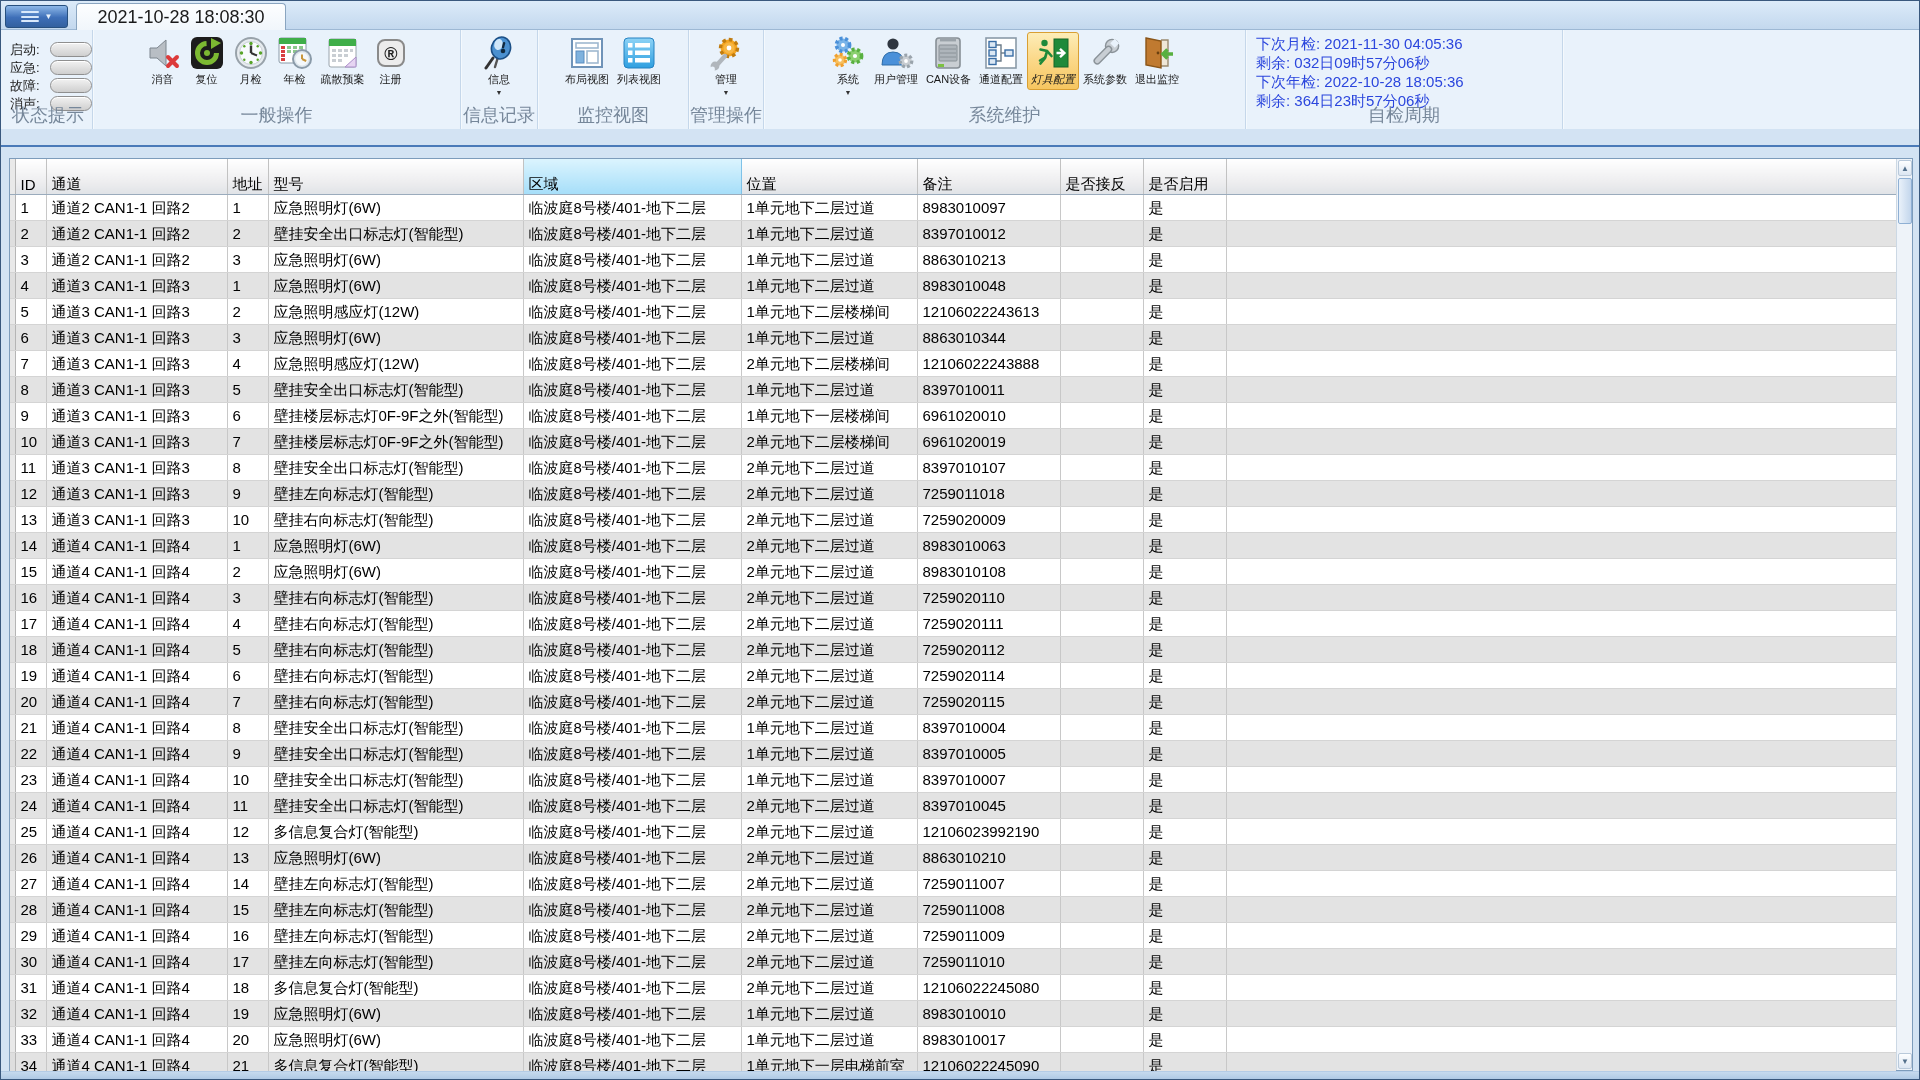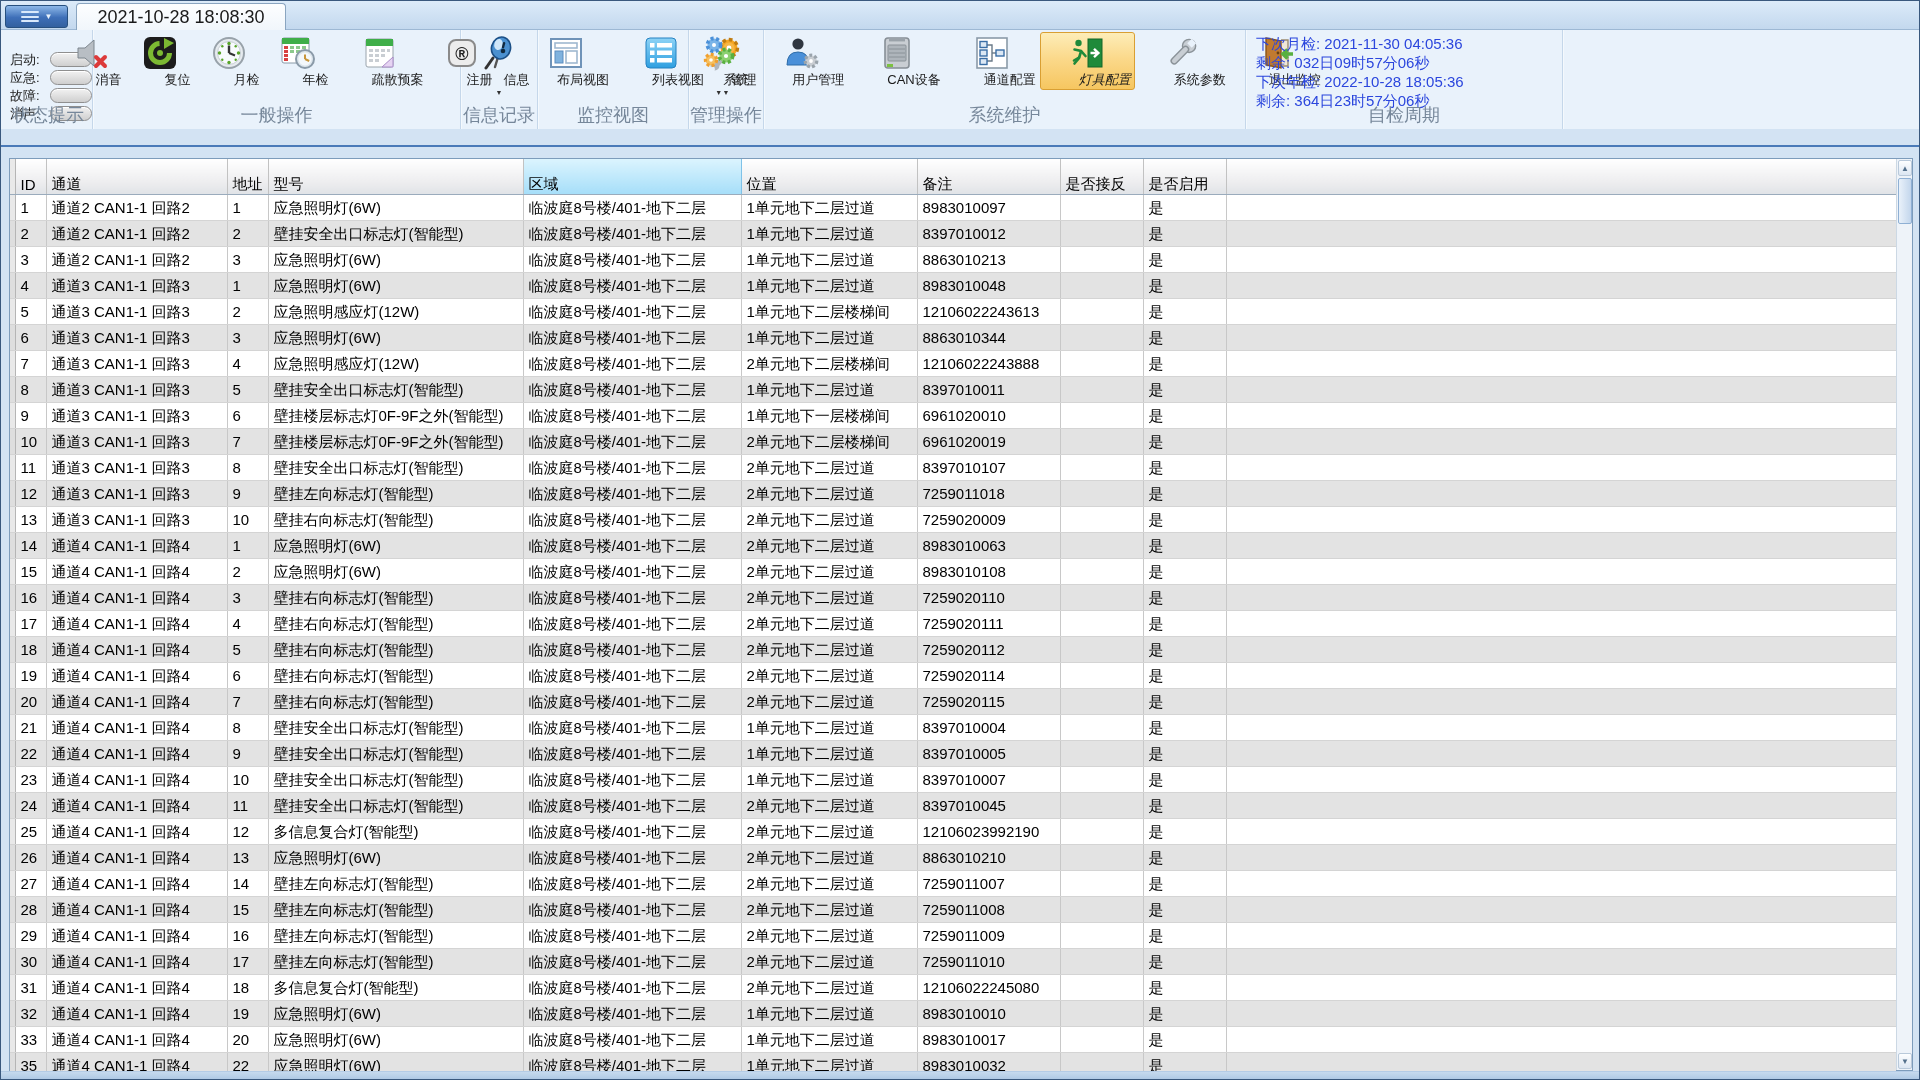--- a/index.html
+++ b/index.html
@@ -23,27 +23,27 @@
 
   
   #ribbon { position:absolute; left:0; top:29px; width:100%; height:99px; background:#e9f2fb; }
   .rgroup { position:absolute; top:0; height:99px; border-right:1px solid #c5d7ea; box-shadow:1px 0 0 #f4f9fd; }
   .glabel { position:absolute; bottom:2px; left:0; width:100%; text-align:center;
     font-size:18px; color:#76879a; white-space:nowrap; }
   .gbody { display:flex; justify-content:center; align-items:flex-start; padding-top:2px; }
   .rbtn { display:flex; flex-direction:column; align-items:center; padding:2px 3px 1px 3px;
     border:1px solid transparent; border-radius:3px; cursor:default; }
   .rbtn .ric { width:36px; height:36px; display:block; }
-  .rbtn .rlbl { font-size:13px; color:#1a1a1a; line-height:17px; white-space:nowrap;margin-left:35px; }
+  .rbtn .rlbl { font-size:11px; color:#1a1a1a; line-height:17px; white-space:nowrap; }
   .rbtn .dd { font-size:7px; color:#333; line-height:9px; }
   .rbtn.hl { background:linear-gradient(#fdedb8,#fbd98b 45%,#f6c660); border:1px solid #dba césar;font-style:italic;}
   .rbtn.hl { border:1px solid #d99f33; }
 
   
-  #g-status .gbody { flex-direction:column; align-items:flex-start; padding:22px 0 0 6px; gap:3px; }
+  #g-status .gbody { flex-direction:column; align-items:flex-start; padding:12px 0 0 6px; gap:3px; }
   .strow { display:flex; align-items:center; gap:4px; height:15px; }
   .strow .slbl { font-size:13px; color:#222; width:36px; }
   .spill { width:42px; height:15px; border-radius:8px; border:1px solid #8f8f8f;
     background:linear-gradient(#f2f2f2,#cfcfcf); box-shadow:inset 0 1px 0 #ffffff; }
 
   
   #g-selfcheck .gbody { flex-direction:column; align-items:flex-start; padding:4px 0 0 10px; gap:0; }
   .bluline { font-size:15px; line-height:19px; color:#2b46dd; white-space:nowrap; }
 
   
@@ -882,20 +882,33 @@
           <td>应急照明灯(6W)</td>
           <td>临波庭8号楼/401-地下二层</td>
           <td>1单元地下二层过道</td>
           <td>8983010017</td>
           <td></td>
           <td>是</td>
           <td class="fill"></td>
         </tr>
           <tr>
           <td class="gut"></td>
+          <td>34</td>
+          <td>通道4  CAN1-1 回路4</td>
+          <td>21</td>
+          <td>多信息复合灯(智能型)</td>
+          <td>临波庭8号楼/401-地下二层</td>
+          <td>1单元地下一层电梯前室</td>
+          <td>12106022245090</td>
+          <td></td>
+          <td>是</td>
+          <td class="fill"></td>
+        </tr>
+          <tr>
+          <td class="gut"></td>
           <td>35</td>
           <td>通道4  CAN1-1 回路4</td>
           <td>22</td>
           <td>应急照明灯(6W)</td>
           <td>临波庭8号楼/401-地下二层</td>
           <td>1单元地下二层过道</td>
           <td>8983010032</td>
           <td></td>
           <td>是</td>
           <td class="fill"></td>

